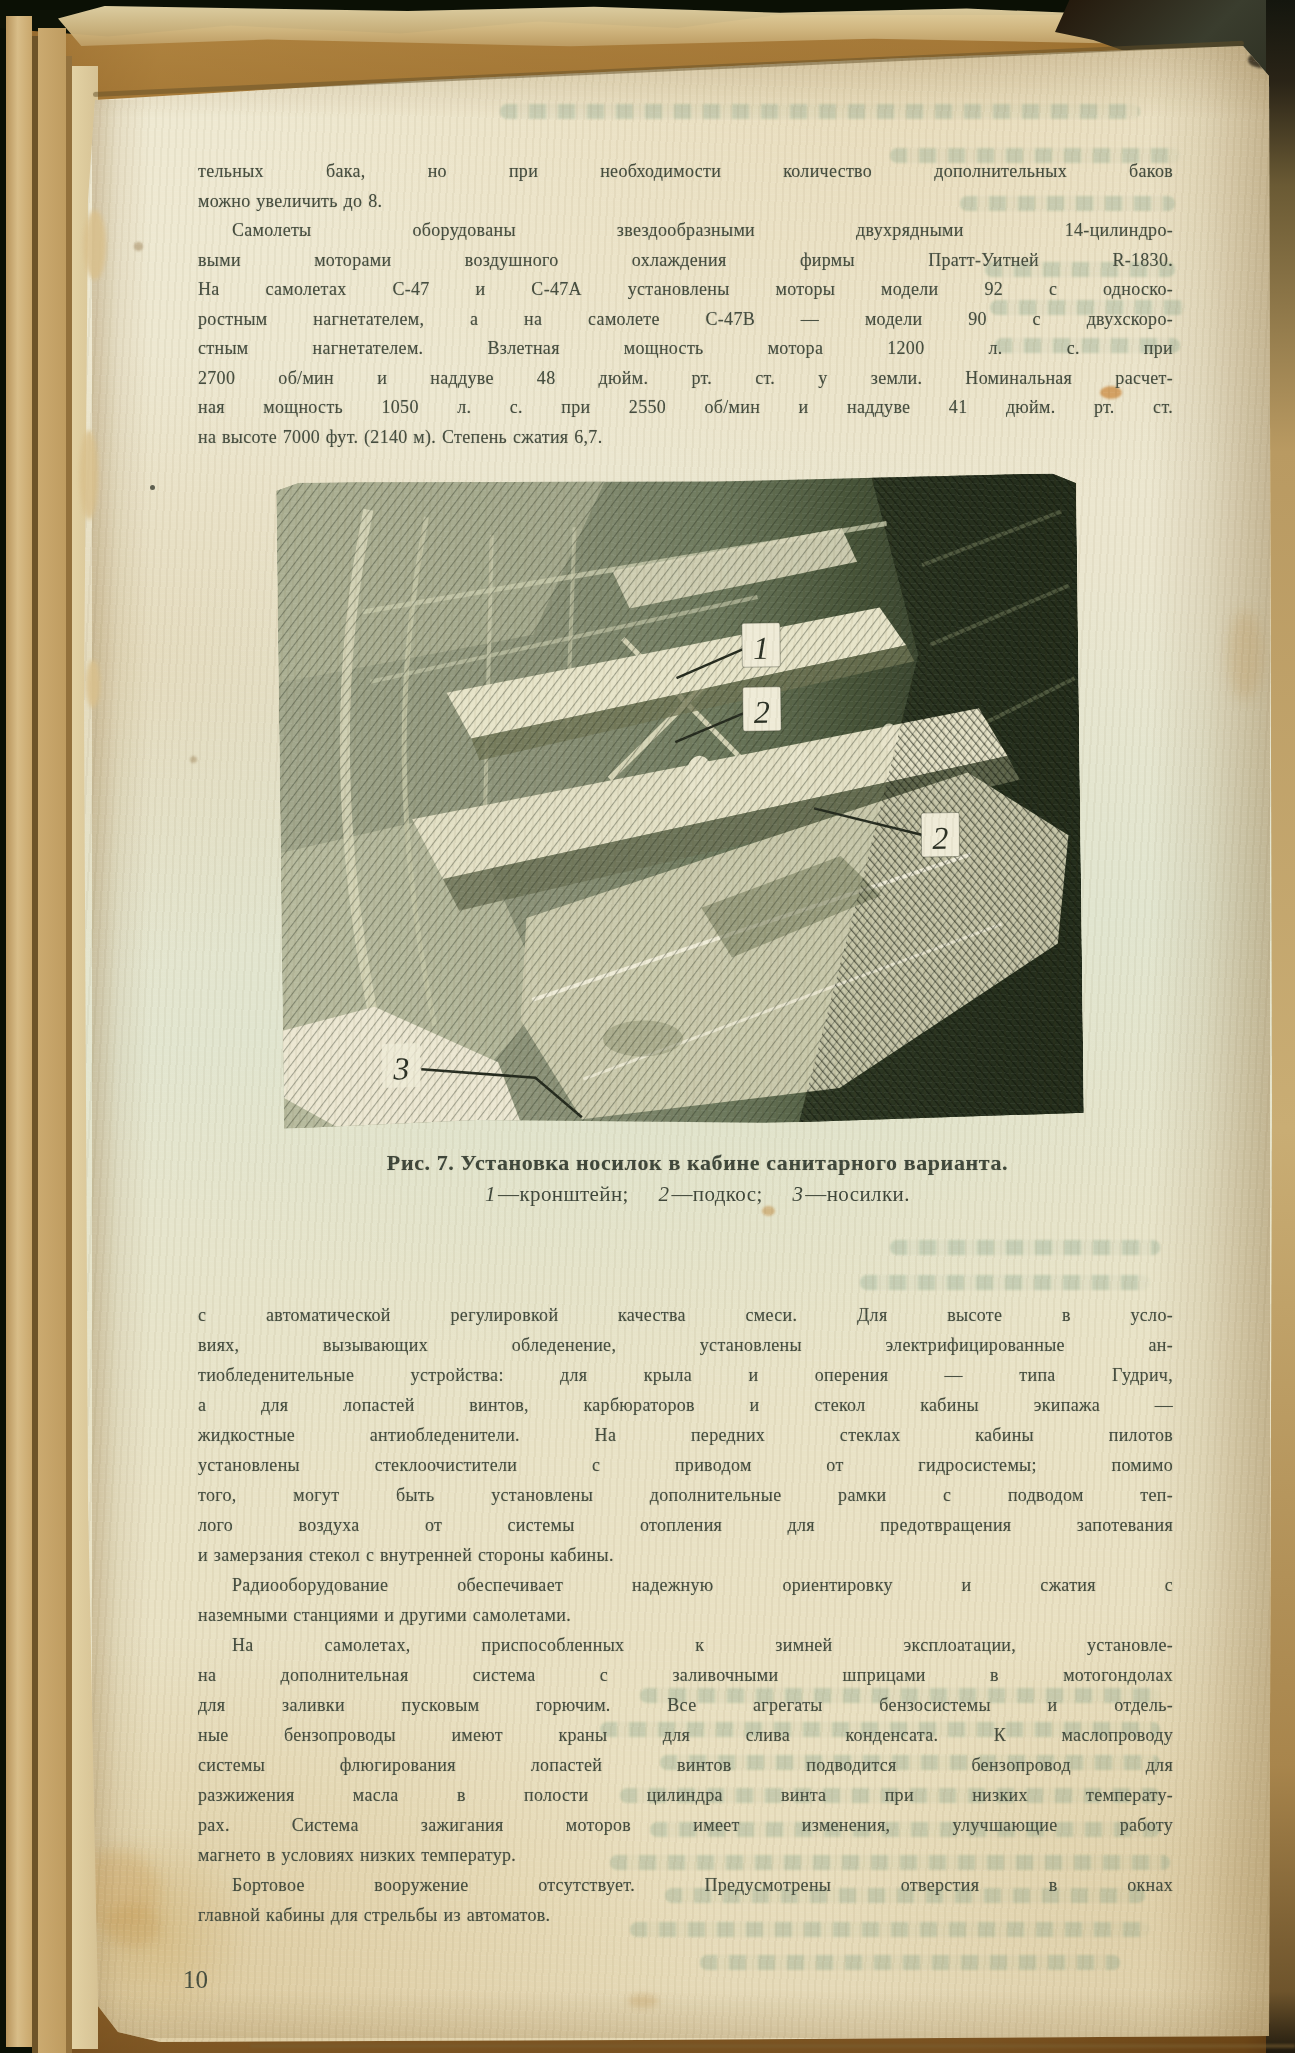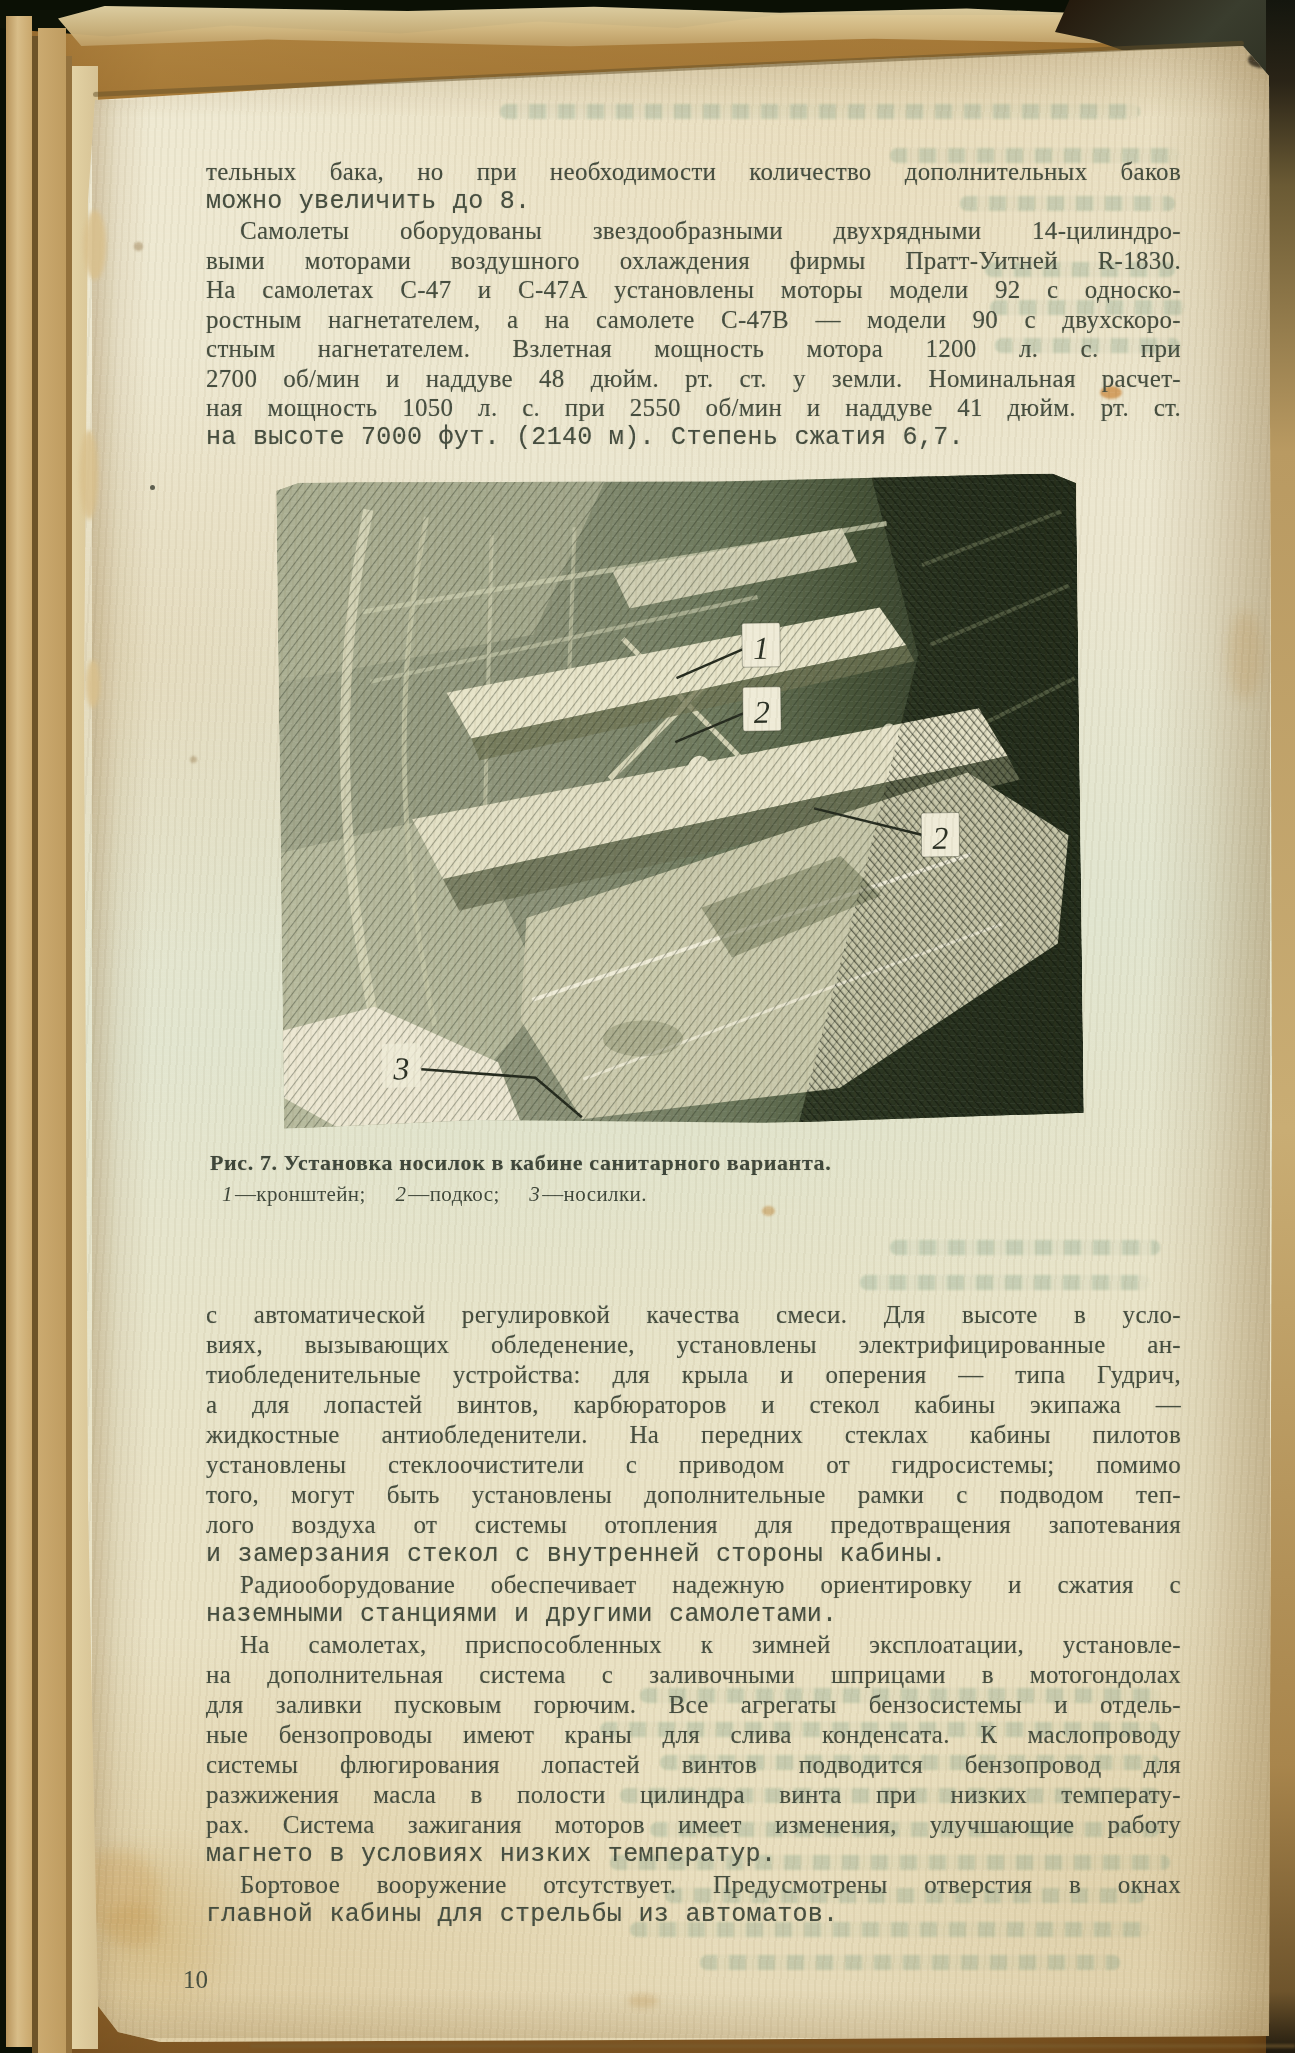--- a/index.html
+++ b/index.html
@@ -70,38 +70,38 @@
   }
   .torn-blob{background:#d9c08c;border-radius:50%;filter:blur(2px);opacity:.85;}
   
   .ghost{
     position:absolute;height:15px;border-radius:7px;filter:blur(1.3px);
     background:repeating-linear-gradient(90deg,rgba(122,158,132,.30) 0 17px,rgba(122,158,132,.06) 17px 29px);
   }
   
   .spot{position:absolute;border-radius:50%;}
   
-  .textblock{position:absolute;left:206px;width:975px;color:#454d3f;
-    font-size:25px;letter-spacing:.3px;word-spacing:1px;
+  .textblock{position:absolute;left:198px;width:975px;color:#454d3f;
+    font-size:18px;letter-spacing:.3px;word-spacing:1px;
     text-shadow:0 0 1px rgba(66,74,62,.38);}
   .tb1{top:157px;line-height:29.5px;}
   .tb2{top:1300px;line-height:30px;}
   .line{text-align:justify;text-align-last:justify;-moz-text-align-last:justify;}
-  .line.last{text-align-last:left;font-family:Liberation Mono, monospace;-moz-text-align-last:left;}
+  .line.last{text-align-last:left;-moz-text-align-last:left;}
   .line.indent{text-indent:34px;}
   .pagenum{position:absolute;left:183px;top:1966px;font-size:25px;color:#454d3f;text-align:center;}
   
   .photo-wrap{
     position:absolute;left:280px;top:478px;width:800px;height:646px;margin:0;
     transform:rotate(-0.7deg);
     clip-path:polygon(0 8px,3% 0,55% 4px,97% 0,100% 10px,100% 99%,62% 100%,24% 99%,0 100%);
     box-shadow:0 0 0 1px rgba(120,110,80,.15);
   }
   .photo-wrap svg{display:block;width:100%;height:100%;}
-  .caption{position:absolute;left:210px;top:1150px;width:975px;color:#3e463a;}
+  .caption{position:absolute;left:210px;top:1150px;width:975px;text-align:center;color:#3e463a;}
   .cap1{font-size:22px;font-weight:700;letter-spacing:.6px;text-shadow:0 0 1px rgba(62,70,58,.35);}
   .cap2{font-size:21px;margin-top:6px;letter-spacing:.4px;}
   .cap2 .leg{margin:0 12px;}
   .cap2 i{font-style:italic;margin-right:2px;}
   .paper-grain{
     position:absolute;inset:0;pointer-events:none;opacity:.05;
     background:repeating-linear-gradient(93deg,#6b5a34 0 2px,transparent 2px 7px),
                repeating-linear-gradient(2deg,#fff 0 1px,transparent 1px 6px);
   }
 </style>

